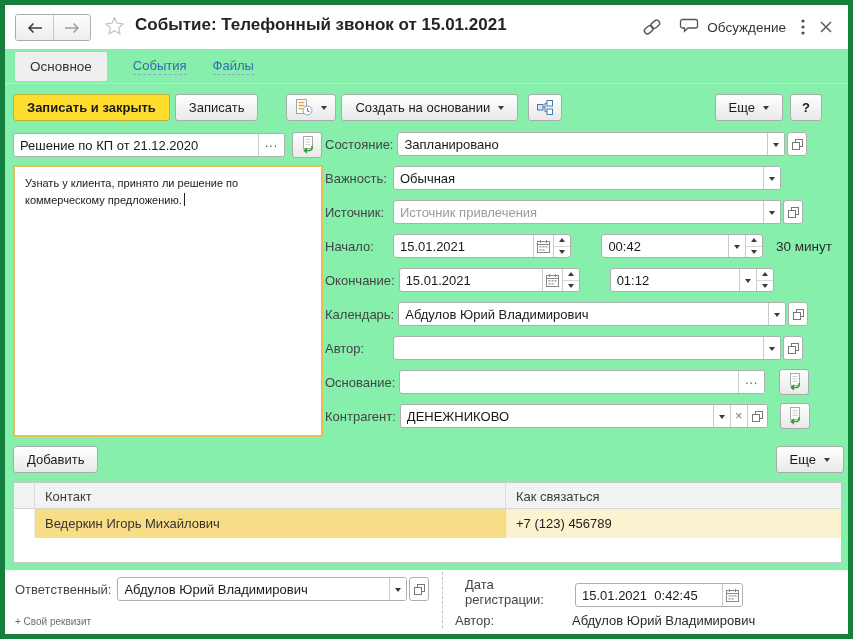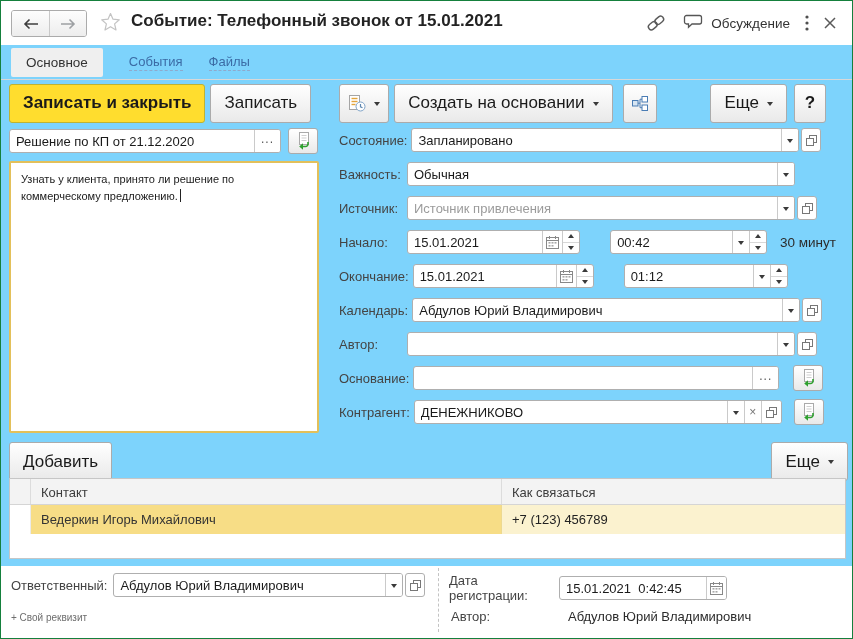--- a/index.html
+++ b/index.html
@@ -1,38 +1,38 @@
 <!DOCTYPE html>
 <html><head>
 <meta charset="utf-8">
 <style>
   * { box-sizing: border-box; margin: 0; padding: 0; }
   html,body { background:#fff; }
   body { font-family: "Liberation Sans", "DejaVu Sans", sans-serif; font-size:13px; color:#1c1c1c; }
-  .window { position:relative; width:853px; height:639px; background:#7dd3fc; border:1px solid #15803d; overflow:hidden; }
+  .window { position:relative; width:853px; height:639px; background:#86efac; border:5px solid #15803d; overflow:hidden; }
 
   
   .titlebar { position:absolute; top:0; left:0; right:0; height:44px; background:#fff; }
   .nav-group { position:absolute; left:10px; top:9px; display:flex; border:1px solid #ABABAB; border-radius:3px; overflow:hidden; background:#fff; }
   .nav-btn { width:37px; height:25px; background:linear-gradient(#FDFDFD,#EDEDED); border:none; display:flex; align-items:center; justify-content:center; cursor:pointer; }
   .nav-btn + .nav-btn { border-left:1px solid #C9C9C9; }
   .star { position:absolute; left:99px; top:11px; cursor:pointer; }
   .title { position:absolute; left:130px; top:10px; font-size:17px; font-weight:600; color:#232323; white-space:nowrap; }
   .titlebar-right { position:absolute; right:16px; top:12px; display:flex; align-items:center; gap:15px; }
   .discussion { display:flex; align-items:center; gap:7px; color:#333; font-size:13.5px; cursor:pointer; }
   .tb-icon { display:flex; align-items:center; cursor:pointer; }
 
   
   .tabbar { position:absolute; top:44px; left:0; right:0; height:35px; border-bottom:1px solid #D8D8D8; display:flex; align-items:center; padding-left:10px; gap:26px; }
   .tab-active { background:#EFEFEF; padding:7px 15px; border-radius:2px; font-size:13.5px; color:#333; cursor:default; }
   .tab-link { color:#3B6BA5; font-size:13px; border-bottom:1px dashed #8FA9CC; text-decoration:none; cursor:pointer; padding-bottom:1px; }
 
   
   .toolbar { position:absolute; top:88px; left:8px; right:26px; height:28px; display:flex; align-items:center; }
-  .btn { height:39px; padding:0 13px; background:linear-gradient(#FFFFFF,#E9E9E9); border:1px solid #ABABAB; border-radius:3px; font-size:17px; color:#1a1a1a; display:inline-flex; align-items:center; gap:8px; cursor:pointer; white-space:nowrap; font-family:inherit; }
+  .btn { height:27px; padding:0 13px; background:linear-gradient(#FFFFFF,#E9E9E9); border:1px solid #ABABAB; border-radius:3px; font-size:13px; color:#1a1a1a; display:inline-flex; align-items:center; gap:8px; cursor:pointer; white-space:nowrap; font-family:inherit; }
   .btn-primary { background:#FFDD2E; border-color:#BDB232; font-weight:bold; }
   .btn-icononly { padding:0 8px; }
   .tri { width:0; height:0; border:3.5px solid transparent; border-top:4.5px solid #3A3A3A; margin-top:4px; }
   .spacer { flex:1; }
   .gap5 { margin-left:5px; } .gap7 { margin-left:7px; } .gap10 { margin-left:10px; } .gap28 { margin-left:28px; }
   .btn-help { width:32px; justify-content:center; font-weight:bold; }
 
   
   .combo { display:flex; align-items:stretch; height:24px; border:1px solid #AFAFAF; border-radius:3px; background:#fff; overflow:hidden; }
   .combo input { flex:1; min-width:0; border:none; outline:none; padding:0 6px; font-size:13px; font-family:inherit; color:#1a1a1a; background:transparent; }
@@ -49,21 +49,21 @@
   .openbtn { width:20px; height:24px; margin-left:2px; border:1px solid #AFAFAF; border-radius:3px; background:#fff; display:flex; align-items:center; justify-content:center; cursor:pointer; flex:0 0 auto; }
   .icon-btn { width:30px; height:26px; background:linear-gradient(#FFFFFF,#E9E9E9); border:1px solid #ABABAB; border-radius:3px; display:flex; align-items:center; justify-content:center; cursor:pointer; flex:0 0 auto; }
 
   
   .subject-row { position:absolute; left:8px; top:127px; width:310px; display:flex; align-items:center; }
   .subject-combo { width:272px; }
   .description { position:absolute; left:8px; top:160px; width:310px; height:272px; border:2px solid #E3C05A; border-radius:2px; background:#fff; padding:8px 10px; font-size:11px; line-height:1.5; color:#1a1a1a; cursor:text; }
   .caret { display:inline-block; width:1px; height:13px; background:#222; vertical-align:-2px; margin-left:2px; }
 
   
-  .right-col { position:absolute; left:338px; top:127px; right:16px; }
+  .right-col { position:absolute; left:320px; top:127px; right:16px; }
   .frow { display:flex; align-items:center; height:24px; margin-bottom:10px; }
   .flabel { flex:0 0 64px; margin-right:4px; color:#444; font-size:13px; white-space:nowrap; }
   .w-main { width:388px; } .w-date { width:181px; } .w-time { width:164px; }
   .w-basis { width:366px; } .w-cp { width:368px; } .w-resp { width:290px; } .w-reg { width:168px; }
   .duration { margin-left:13px; font-size:13.5px; color:#2c2c2c; white-space:nowrap; }
   .ml30 { margin-left:30px; } .ml12 { margin-left:12px; } .ml14 { margin-left:14px; }
 
   
   .contacts-bar { position:absolute; top:441px; left:8px; right:4px; height:27px; }
   .contacts-bar .btn-more { position:absolute; right:0; top:0; }
@@ -75,21 +75,21 @@
   .trow { display:flex; height:29px; cursor:pointer; }
   .td-marker { flex:0 0 21px; background:#fff; border-right:1px solid #EBEBEB; }
   .td1 { flex:0 0 471px; background:#F7DD86; padding:7px 10px 0; color:#333; border-right:1px solid #EDD98F; }
   .td2 { flex:1; background:#FBF2CF; padding:7px 10px 0; color:#222; }
 
   
   .footer { position:absolute; top:565px; left:0; right:0; bottom:0; background:#fff; }
   .resp-row { position:absolute; left:10px; top:7px; display:flex; align-items:center; }
   .resp-row .flabel2 { margin-right:6px; color:#444; }
   .vdivider { position:absolute; left:437px; top:2px; bottom:6px; border-left:1px dashed #C3C3C3; }
-  .reg-row { position:absolute; left:448px; top:7px; display:flex; align-items:center; }
+  .reg-row { position:absolute; left:460px; top:7px; display:flex; align-items:flex-end; }
   .flabel3 { flex:0 0 110px; color:#444; }
   .author-row { position:absolute; left:450px; top:43px; display:flex; align-items:center; }
   .author-val { color:#2b2b2b; padding-left:7px; }
   .custom-attr { position:absolute; left:10px; top:46px; color:#6E6E6E; font-size:10px; cursor:pointer; }
 </style>
 </head>
 <body>
 
 <div class="window">
 

